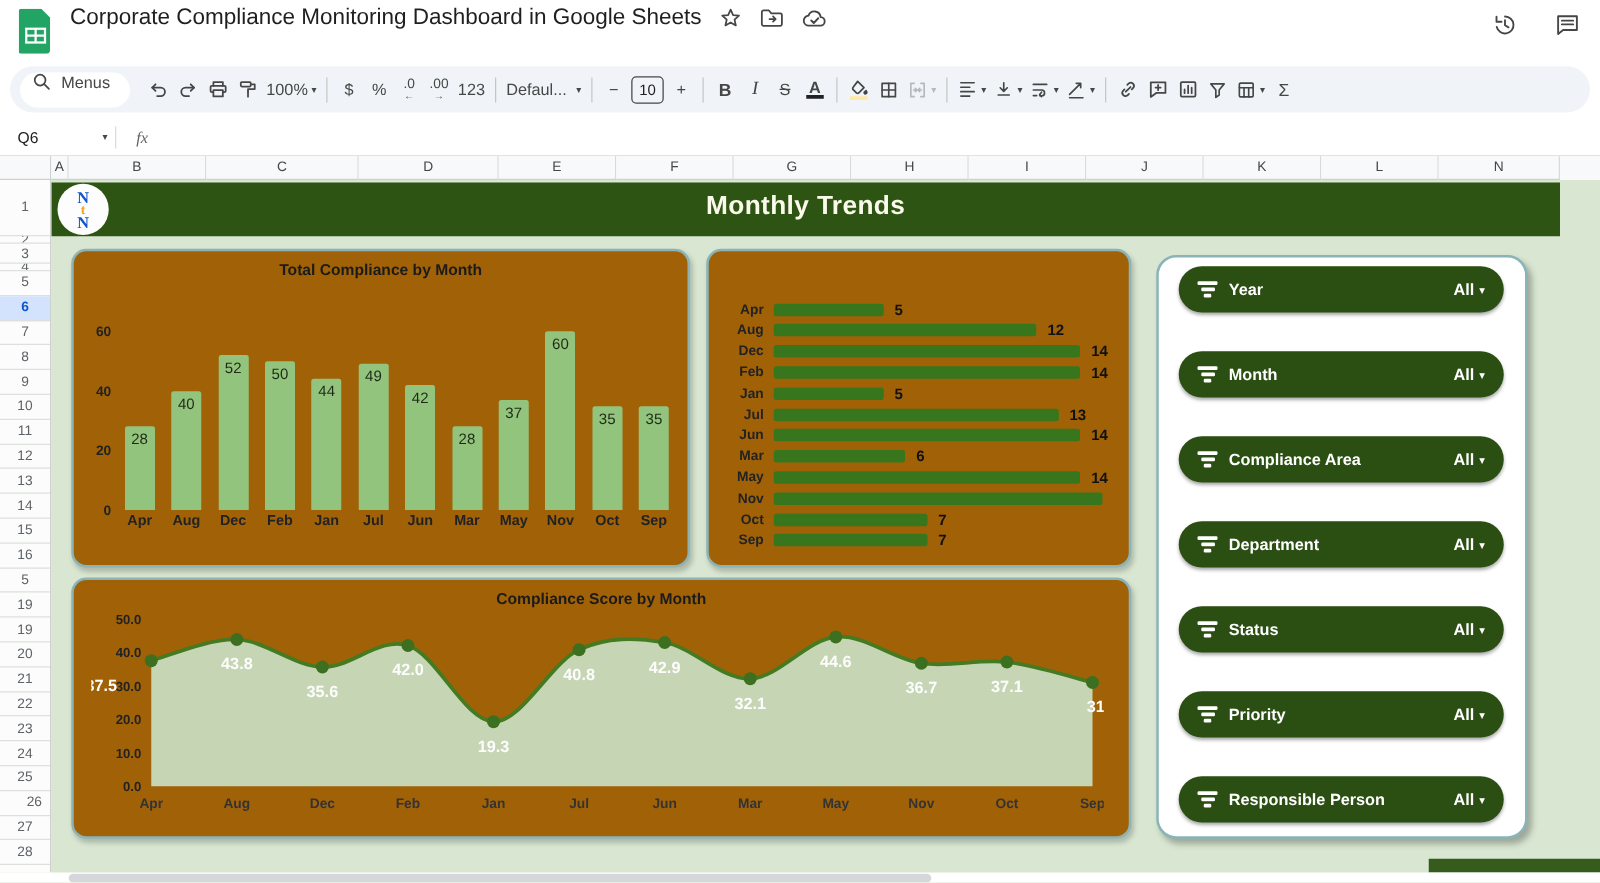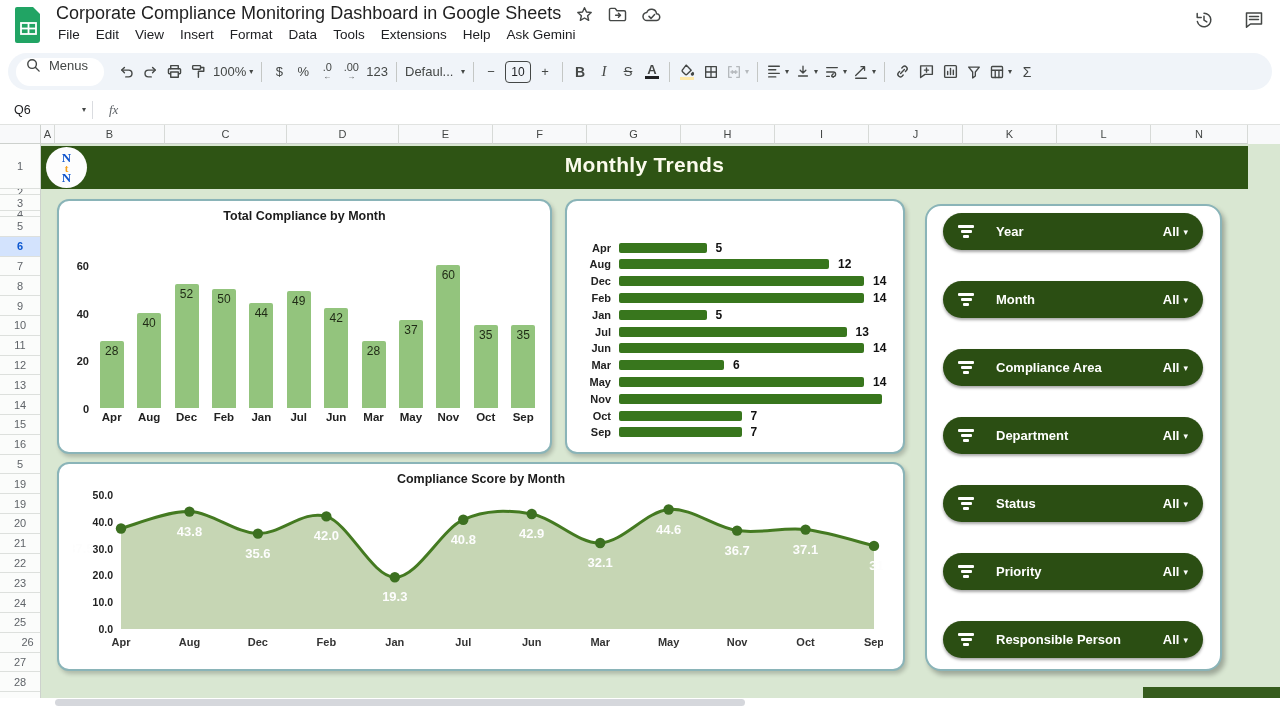--- a/index.html
+++ b/index.html
@@ -65,21 +65,21 @@
   
   .banner { position:absolute; left:41px; top:2px; width:1207px; height:43px; background:#2e5414; }
   .banner-title { position:absolute; left:0; right:0; top:7px; text-align:center; color:#fbfbec;
                   font-size:21px; font-weight:700; letter-spacing:.3px; }
   .logo-circle { position:absolute; left:5px; top:1px; width:41px; height:41px; border-radius:50%;
                  background:#fdfdfd; display:flex; flex-direction:column; align-items:center; justify-content:center;
                  line-height:10px; font-family:"Liberation Serif",serif; font-weight:700; }
   .logo-n { color:#1155cc; font-size:13px; }
   .logo-t { color:#f6a21d; font-size:11px; }
 
-  .card { position:absolute; background:#ffffff; border:2px solid #8ab4b8; border-radius:12px;
+  .card { position:absolute; background:#a16207; border:2px solid #8ab4b8; border-radius:12px;
           box-shadow:2px 3px 4px rgba(0,0,0,.2); overflow:hidden; }
   .card-title { position:absolute; left:0; right:0; top:8px; text-align:center; font-size:12.5px; font-weight:700; color:#1b1b1b; }
   #card1 { left:57px; top:55px; width:495px; height:255px; }
   #card2 { left:565px; top:55px; width:340px; height:255px; }
   #card3 { left:57px; top:318px; width:848px; height:209px; }
 
   
   .c1-plot { position:absolute; left:34px; right:8px; top:38px; bottom:26px; }
   .c1-cols { position:absolute; inset:0; display:flex; align-items:flex-end; justify-content:space-around; }
   .c1-col { width:33px; display:flex; flex-direction:column; align-items:center; justify-content:flex-end; }
@@ -94,21 +94,21 @@
   .c2-lbl { width:36px; text-align:right; font-size:11px; font-weight:700; color:#222; padding-right:8px; flex:none; }
   .c2-bar { height:10px; background:#38761d; border-radius:2px; flex:none; }
   .c2-val { margin-left:9px; font-size:12px; font-weight:700; color:#111; }
 
   
   .filter-panel { position:absolute; left:925px; top:60px; width:297px; height:467px; background:#fff;
                   border:2px solid #8ab4b8; border-radius:16px; box-shadow:3px 4px 5px rgba(0,0,0,.28);
                   display:flex; flex-direction:column; gap:31px; padding:7px 17px 0 16px; }
   .fpill { height:37px; border-radius:20px; background:#2b4e13; color:#fff; display:flex; align-items:center;
            padding:0 15px; box-shadow:0 2px 3px rgba(0,0,0,.35); flex:none; }
-  .fpill .flabel { font-size:13px; font-weight:700; margin-left:22px; flex:1; }
+  .fpill .flabel { font-size:13px; font-weight:700; margin-left:9px; flex:1; }
   .fpill .fval { font-size:13px; font-weight:700; }
   .fpill .fcaret { font-size:9px; margin-left:4px; }
   .fbars { display:flex; flex-direction:column; align-items:center; gap:2.5px; width:16px; }
   .fbars i { display:block; height:2.5px; background:#fff; border-radius:1px; }
 
   
   .hscroll { position:absolute; left:0; right:0; top:554px; height:8px; background:#fff; }
   .hthumb { position:absolute; left:55px; top:1px; width:690px; height:7px; background:#d5d7dc; border-radius:4px; }
   .green-patch { position:absolute; left:1143px; top:543px; width:137px; height:11px; background:#365c1d; }
 </style>
@@ -131,32 +131,20 @@
     </svg>
     <svg class="title-ic ic" width="19" height="17" viewBox="0 0 20 18">
       <path d="M1.5 4 a1.5 1.5 0 0 1 1.5-1.5 h4.5 l2 2.5 h7.5 a1.5 1.5 0 0 1 1.5 1.5 v7.5 a1.5 1.5 0 0 1 -1.5 1.5 h-14 a1.5 1.5 0 0 1 -1.5 -1.5 Z"></path>
       <path d="M8 9.8 h5 M11 7.6 l2.2 2.2 -2.2 2.2"></path>
     </svg>
     <svg class="title-ic ic" width="20" height="16" viewBox="0 0 20 16">
       <path d="M5.2 13.5 a4 4 0 0 1 -.4 -8 a5 5 0 0 1 9.7 1.2 a3.4 3.4 0 0 1 -.3 6.8 Z"></path>
       <path d="M7 9.4 l2 2 3.6-3.8"></path>
     </svg>
   </div>
-  <div class="menubar">
-      <span class="menu-item">File</span>
-      <span class="menu-item">Edit</span>
-      <span class="menu-item">View</span>
-      <span class="menu-item">Insert</span>
-      <span class="menu-item">Format</span>
-      <span class="menu-item">Data</span>
-      <span class="menu-item">Tools</span>
-      <span class="menu-item">Extensions</span>
-      <span class="menu-item">Help</span>
-      <span class="menu-item">Ask Gemini</span>
-    </div>
   <div class="top-right">
     <svg class="ic" width="20" height="20" viewBox="0 0 20 20">
       <path d="M10 3.2 a6.8 6.8 0 1 1 -6.6 8.4"></path>
       <path d="M3.2 3.4 v4 h4"></path>
       <path d="M10 6.2 v4 l2.8 1.7"></path>
     </svg>
     <svg class="ic" width="20" height="20" viewBox="0 0 20 20">
       <path d="M2.5 3 h15 v11 h-11 l-4 3.2 Z"></path>
       <path d="M5.5 6.5 h9 M5.5 9.5 h9"></path>
     </svg>

